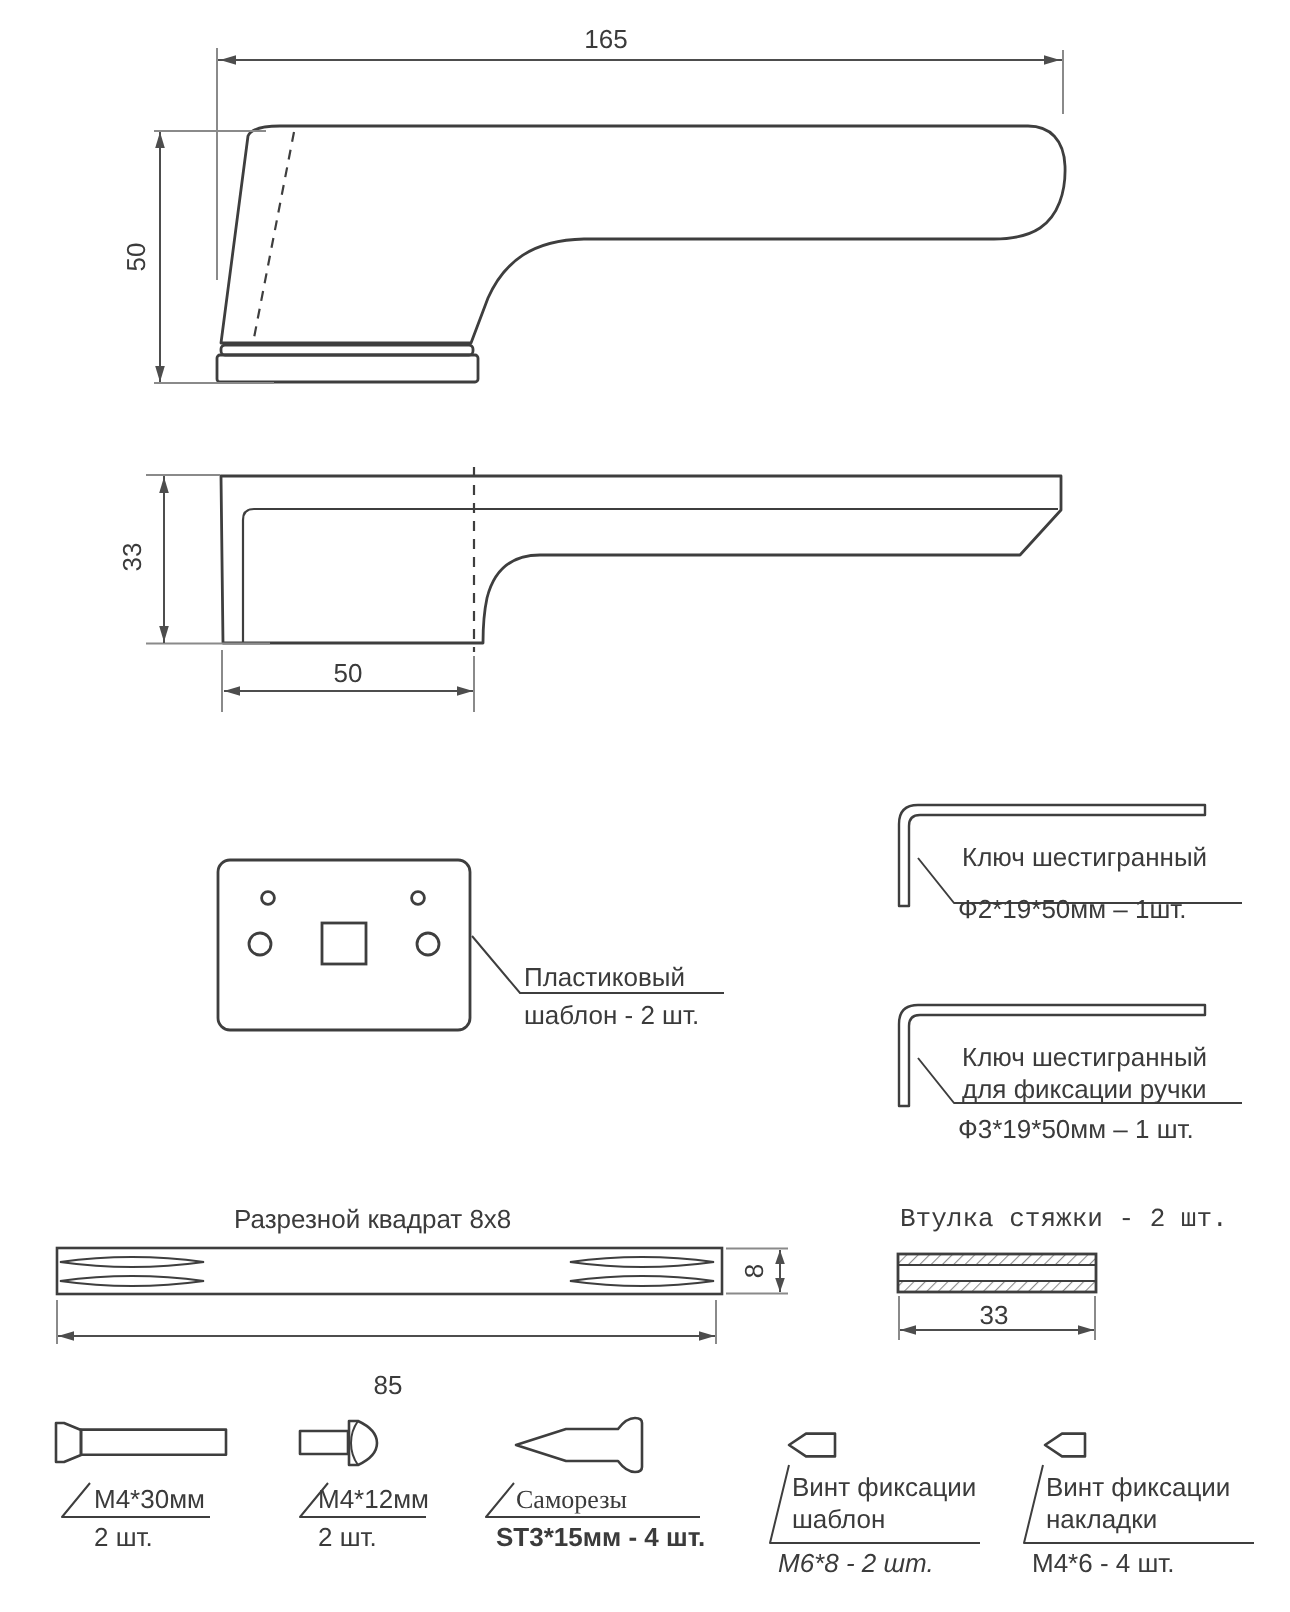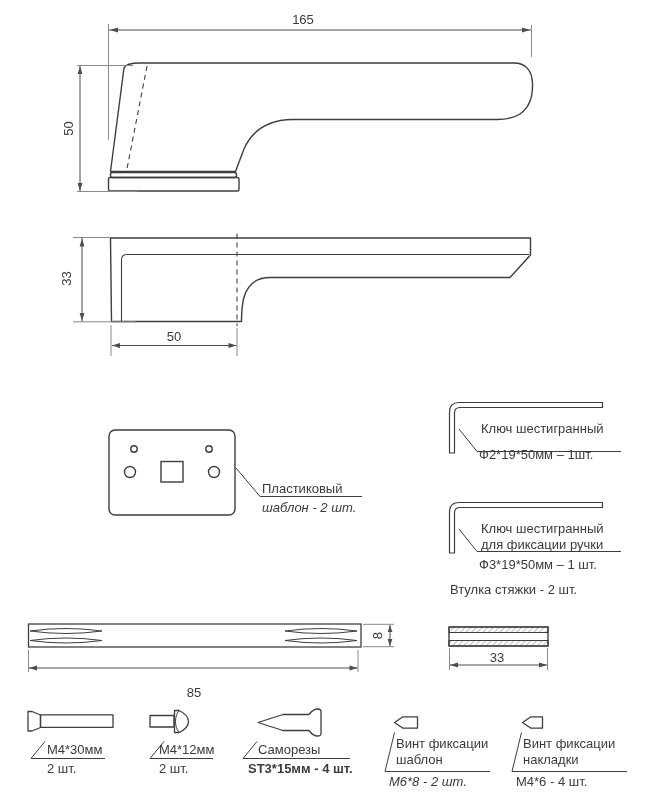--- a/index.html
+++ b/index.html
@@ -150,42 +150,43 @@
     <path stroke-width="1" d="M 521.5,732.5 L 512,771.5 L 627,771.5"></path>
   </g>
 </svg>
 
 <span class="lbl center" style="left:273px;top:12px;width:60px;">165</span>
 <span class="lbl rot" style="left:48px;top:121px;">50</span>
 <span class="lbl rot" style="left:46px;top:271px;">33</span>
 <span class="lbl center" style="left:144px;top:329px;width:60px;">50</span>
 
 <span class="lbl" style="left:262px;top:481px;">Пластиковый</span>
-<span class="lbl" style="left:262px;top:500px;font-style:italic;">шаблон - 2 шт.</span>
+<span class="lbl" style="left:262px;top:500px;">шаблон - 2 шт.</span>
 
 <span class="lbl" style="left:481px;top:421px;">Ключ шестигранный</span>
 <span class="lbl" style="left:479px;top:447px;">Ф2*19*50мм – 1шт.</span>
 
 <span class="lbl" style="left:481px;top:521px;">Ключ шестигранный</span>
 <span class="lbl" style="left:481px;top:537px;">для фиксации ручки</span>
 <span class="lbl" style="left:479px;top:557px;">Ф3*19*50мм – 1 шт.</span>
 
+<span class="lbl" style="left:117px;top:602px;">Разрезной квадрат 8x8</span>
 <span class="lbl center" style="left:164px;top:640px;width:60px;margin-top:45px;">85</span>
 <span class="lbl rot" style="left:357px;top:628px;">8</span>
 
-<span class="lbl" style="left:450px;top:582px;">Втулка стяжки - 2 шт.</span>
+<span class="lbl" style="left:450px;top:602px;font-family:Liberation Mono, monospace;">Втулка стяжки - 2 шт.</span>
 <span class="lbl center" style="left:467px;top:650px;width:60px;">33</span>
 
 <span class="lbl" style="left:47px;top:742px;">М4*30мм</span>
 <span class="lbl" style="left:47px;top:761px;">2 шт.</span>
 
 <span class="lbl" style="left:159px;top:742px;">М4*12мм</span>
 <span class="lbl" style="left:159px;top:761px;">2 шт.</span>
 
-<span class="lbl" style="left:258px;top:742px;">Саморезы</span>
+<span class="lbl" style="left:258px;top:742px;font-family:Liberation Serif, serif;">Саморезы</span>
 <span class="lbl" style="left:248px;top:761px;font-weight:bold;">ST3*15мм - 4 шт.</span>
 
 <span class="lbl" style="left:396px;top:736px;">Винт фиксации</span>
 <span class="lbl" style="left:396px;top:752px;">шаблон</span>
 <span class="lbl" style="left:389px;top:774px;font-style:italic;">М6*8 - 2 шт.</span>
 
 <span class="lbl" style="left:523px;top:736px;">Винт фиксации</span>
 <span class="lbl" style="left:523px;top:752px;">накладки</span>
 <span class="lbl" style="left:516px;top:774px;">М4*6 - 4 шт.</span>
 

